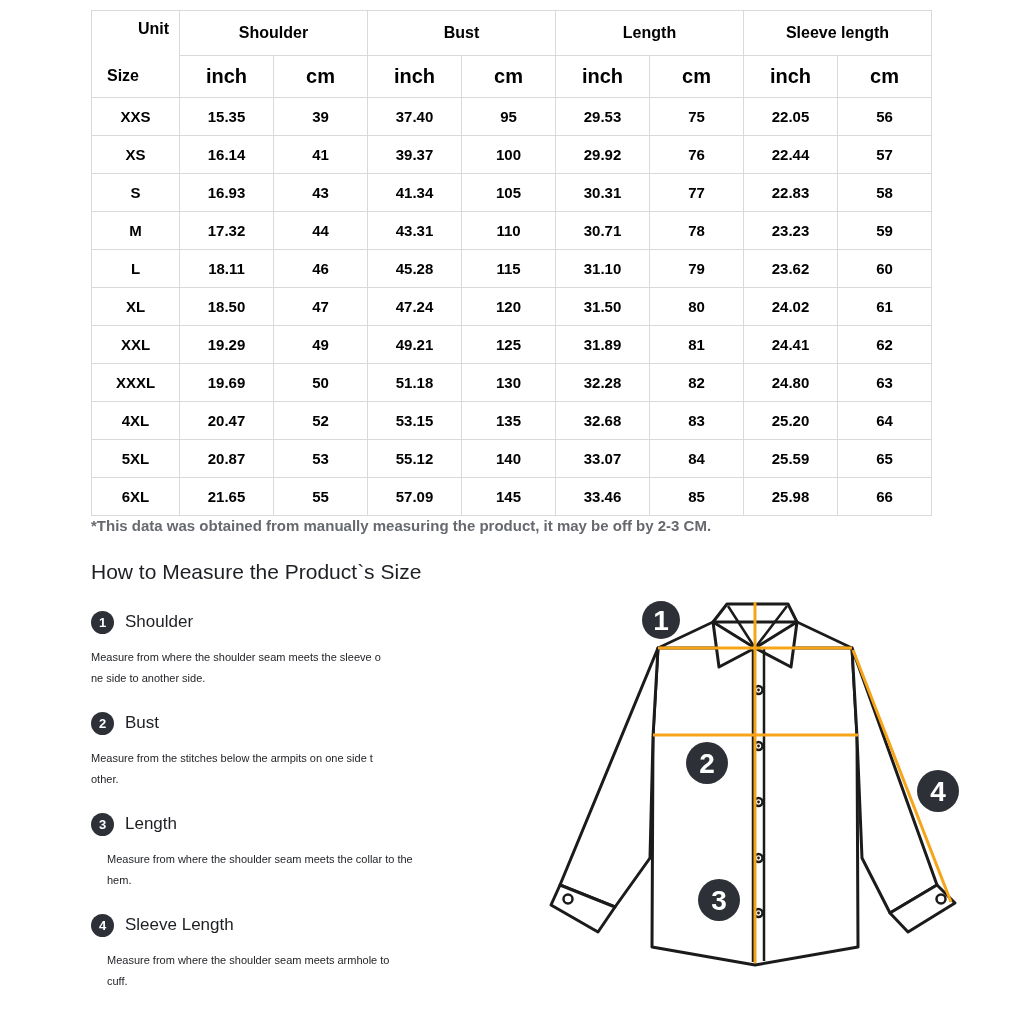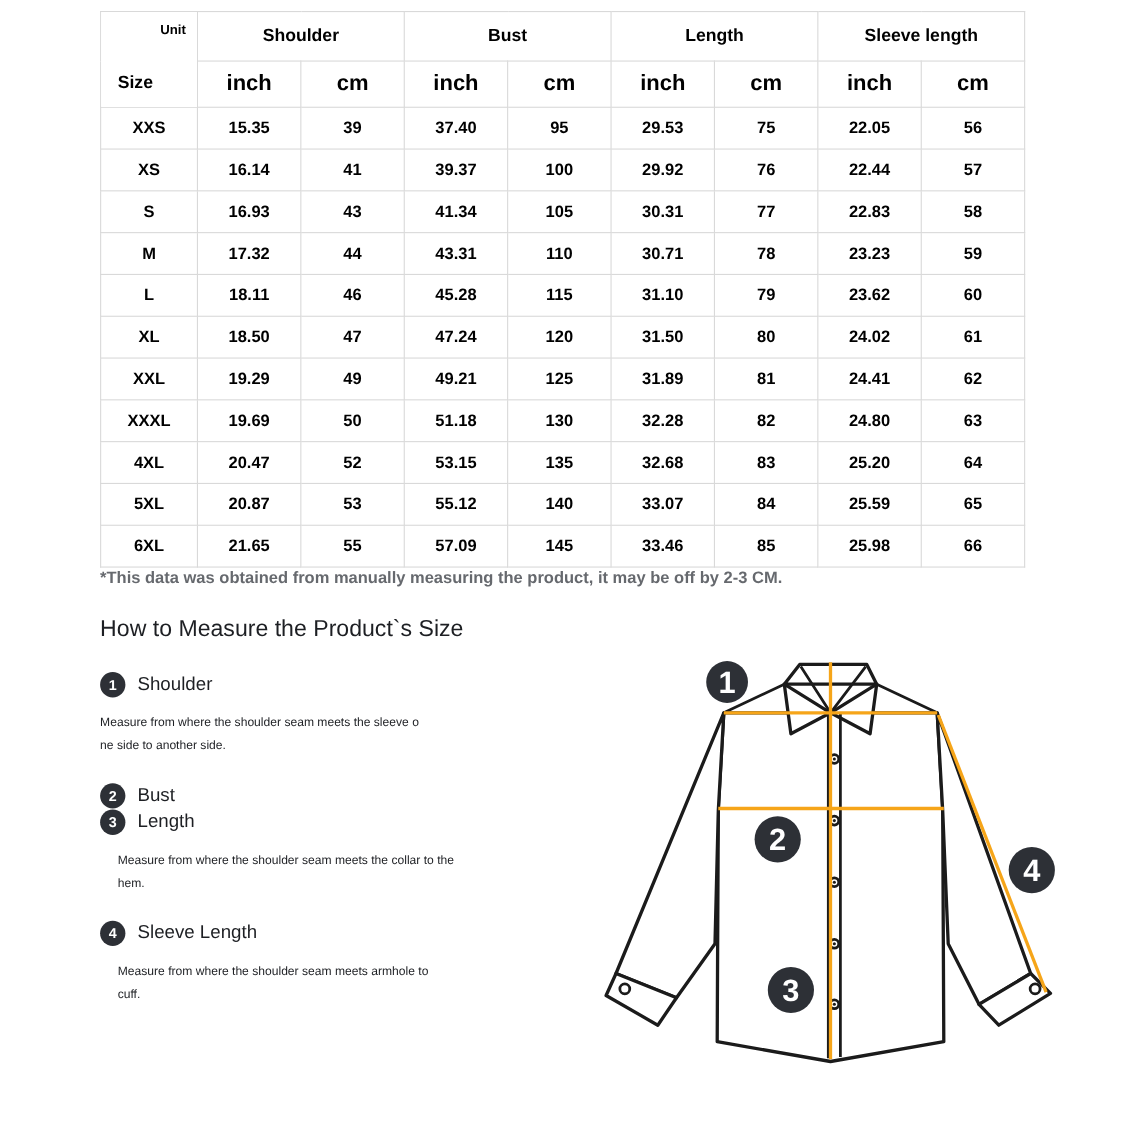--- a/index.html
+++ b/index.html
@@ -19,21 +19,21 @@
   tr.unit-row th{height:41px;font-size:20px;}
   tr.data-row td{height:37px;font-size:15px;}
   td.corner-cell{
     position:relative;
     background:linear-gradient(to bottom right,
       #ffffff calc(50% - 0.7px),
       #d9d9d9 calc(50% - 0.7px),
       #d9d9d9 calc(50% + 0.7px),
       #ffffff calc(50% + 0.7px));
   }
-  .corner-unit{position:absolute;top:9px;right:10px;font-size:12px;font-weight:bold;}
+  .corner-unit{position:absolute;top:9px;right:10px;font-size:16px;font-weight:bold;}
   .corner-size{position:absolute;bottom:12px;left:15px;font-size:16px;font-weight:bold;}
 
   .footnote{
     position:absolute;left:91px;top:517px;width:841px;
     font-size:15px;color:#66696e;font-weight:bold;
   }
 
   
   .howto-title{
     position:absolute;left:91px;top:560px;
@@ -231,20 +231,22 @@
       <span class="step-label">Shoulder</span>
     </div>
     <div class="step-desc clip-narrow">Measure from where the shoulder seam meets the sleeve o
 ne side to another side.</div>
   </div>
   <div class="step">
     <div class="step-header">
       <span class="step-badge" style="background: rgb(45, 48, 54);">2</span>
       <span class="step-label">Bust</span>
     </div>
+    <div class="step-desc clip-narrow">Measure from the stitches below the armpits on one side t
+other.</div>
   </div>
   <div class="step">
     <div class="step-header">
       <span class="step-badge" style="background: rgb(45, 48, 54);">3</span>
       <span class="step-label">Length</span>
     </div>
     <div class="step-desc clip-wide">Measure from where the shoulder seam meets the collar to the
 hem.</div>
   </div>
   <div class="step">

